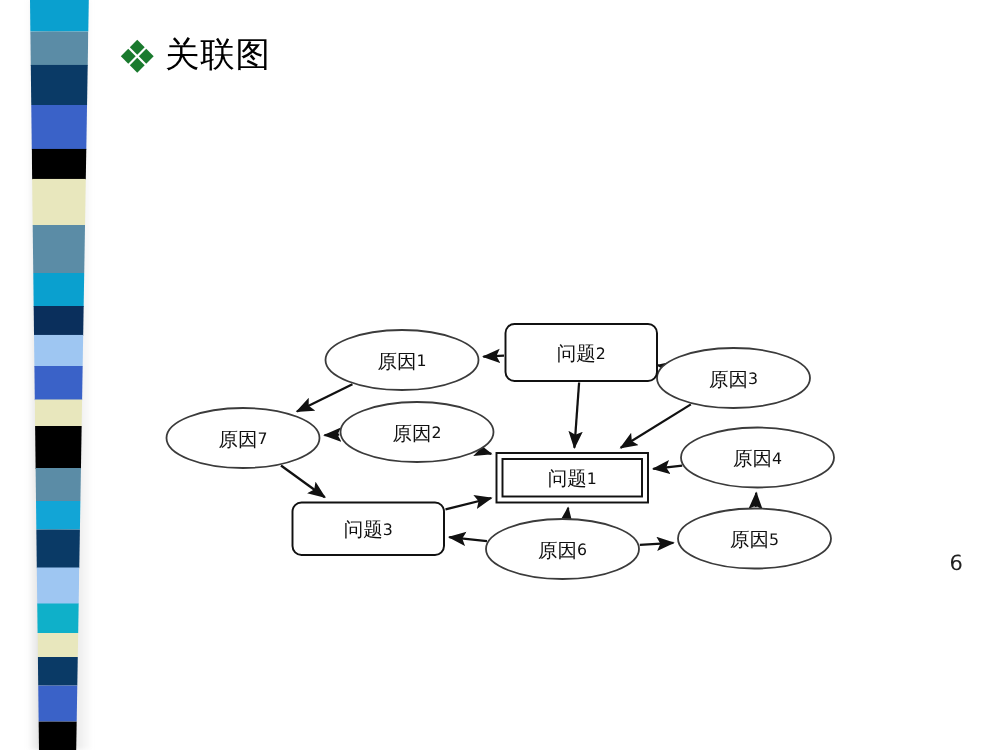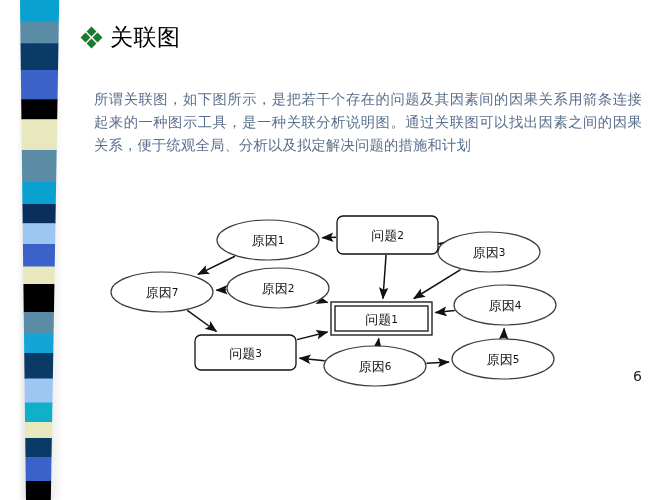--- a/index.html
+++ b/index.html
@@ -100,21 +100,20 @@
   <div class="title-row">
     <span class="bullet">
       <i class="b-t"></i>
         <i class="b-l"></i>
         <i class="b-r"></i>
         <i class="b-b"></i>
     </span>
     <span class="title-text">关联图</span>
   </div>
 
-  <div class="body-text">所谓关联图，如下图所示，是把若干个存在的问题及其因素间的因果关系用箭条连接起来的一种图示工具，是一种关联分析说明图。通过关联图可以找出因素之间的因果关系，便于统观全局、分析以及拟定解决问题的措施和计划</div>
 
   <div id="diagram">
     <svg width="520" height="195" viewBox="0 0 520 195" xmlns="http://www.w3.org/2000/svg">
       <defs>
         <marker id="ah" markerWidth="9" markerHeight="9" refX="7.4" refY="3.2" orient="auto" markerUnits="strokeWidth">
           <path d="M0,0 L8,3.2 L0,6.4 L1.6,3.2 z" fill="#111111"></path>
         </marker>
       </defs>
       <g id="edges-layer">
           <line x1="236" y1="37.15481171548117" x2="222.24521480457878" y2="37.73032574039419" class="edge" marker-end="url(#ah)"></line>

